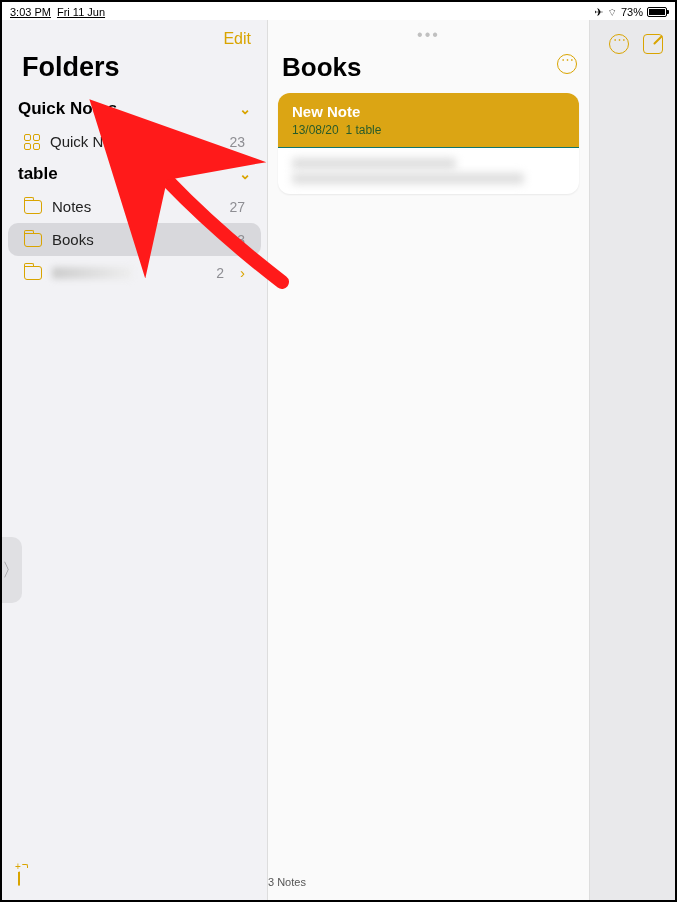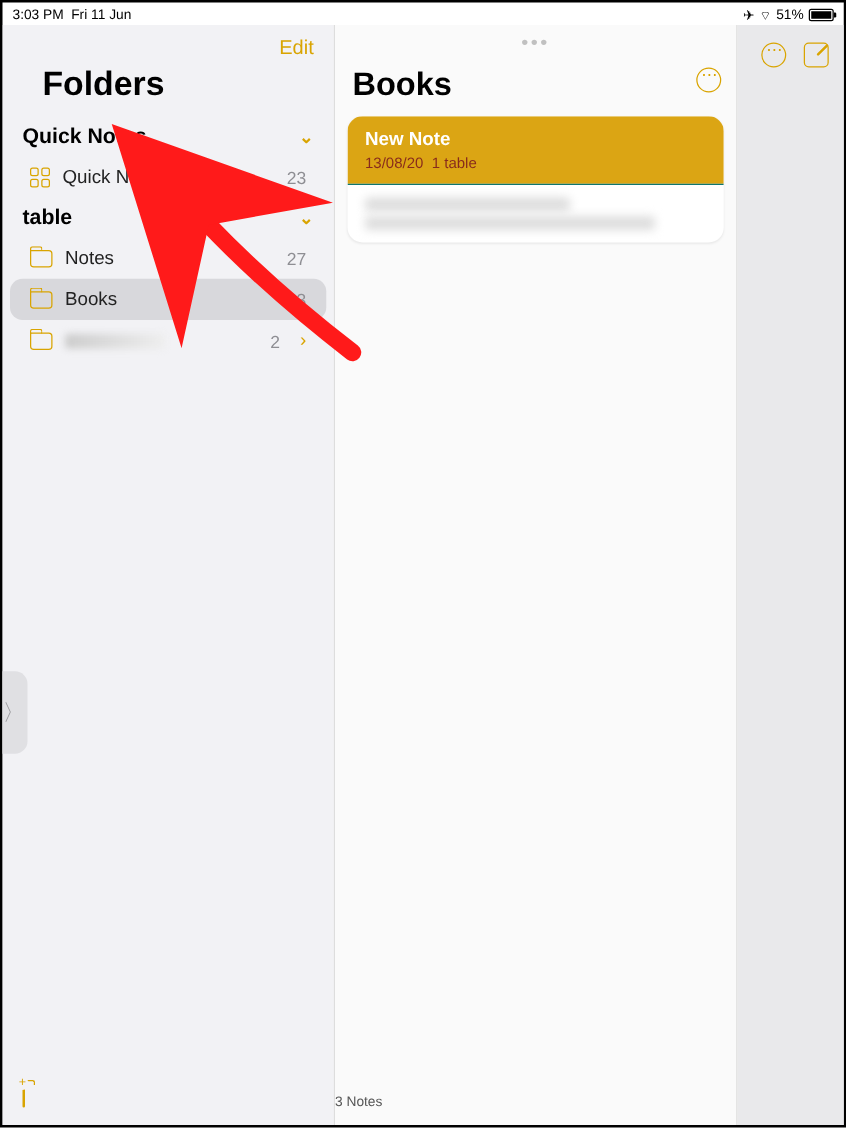--- a/index.html
+++ b/index.html
@@ -1,29 +1,29 @@
 <!DOCTYPE html>
 <html><head>
 <meta charset="utf-8">
 <style>
   * { box-sizing: border-box; margin: 0; padding: 0; font-family: -apple-system, "Helvetica Neue", Arial, sans-serif; }
   body { width: 677px; height: 902px; border: 2px solid #000; background: #fff; position: relative; overflow: hidden; }
 
   .status-bar { display:flex; justify-content:space-between; align-items:center; padding:2px 8px 0 8px; font-size:11px; font-weight:500; color:#000; height:18px; }
-  .status-left { display:flex; gap:6px; }
+  .status-left { display:flex; gap:6px;text-decoration:underline; }
   .status-right { display:flex; gap:4px; align-items:center; }
   .battery { width:20px; height:10px; border:1px solid #000; border-radius:2px; position:relative; }
   .battery::after{ content:""; position:absolute; right:-3px; top:2px; width:2px; height:4px; background:#000; border-radius:0 1px 1px 0;}
   .battery-fill{ position:absolute; left:1px; top:1px; bottom:1px; width:90%; background:#000;}
 
   .columns { display:flex; height: calc(100% - 18px); }
   .sidebar { width: 265px; background:#f2f2f5; display:flex; flex-direction:column; }
   .sidebar-top { display:flex; justify-content:flex-end; padding:10px 16px 4px 0;}
   .edit-btn{ color:#d9a400; font-size:16px; }
-  .h1 { font-size:27px; font-weight:700; padding:0 0 10px 32px; }
+  .h1 { font-size:27px; font-weight:700; padding:0 0 10px 20px; }
   .section-head{ display:flex; justify-content:space-between; align-items:center; padding:6px 16px; font-size:17px; font-weight:600;}
   .chev{ color:#d9a400; font-size:14px;}
   .folder-row{ display:flex; align-items:center; gap:10px; padding:8px 16px; font-size:15px; color:#222; border-radius:10px; margin:0 6px;}
   .folder-row.selected{ background:#d8d8dc;}
   .folder-row .count{ margin-left:auto; color:#8e8e93; font-size:14px;}
   .folder-row .disclosure{ color:#d9a400; margin-left:6px; font-size:15px;}
   .folder-icon{ width:18px; height:14px; border:1.5px solid #d9a400; border-radius:0 3px 3px 3px; position:relative;}
   .folder-icon::before{ content:""; position:absolute; top:-4px; left:-1.5px; width:8px; height:3px; border:1.5px solid #d9a400; border-bottom:none; border-radius:2px 2px 0 0;}
   .grid-icon{ width:16px; height:16px; display:grid; grid-template-columns:1fr 1fr; grid-template-rows:1fr 1fr; gap:2px;}
   .grid-icon span{ border:1.5px solid #d9a400; border-radius:2px;}
@@ -35,21 +35,21 @@
 
   .main { flex:1; min-width:0; border-left:1px solid #ddd; border-right:1px solid #ddd; display:flex; flex-direction:column; background:#fafafa;}
   .main-top{ text-align:center; padding:6px 0 8px 0; color:#c0c0c0; letter-spacing:2px;}
   .main-h1{ font-size:26px; font-weight:700; padding:0 0 10px 14px;}
   .cards{ margin:0 10px; background:#fff; border-radius:12px; overflow:hidden; box-shadow:0 1px 2px rgba(0,0,0,0.07);}
   .card{ padding:10px 14px; position:relative;}
   .card + .card{ border-top:1px solid #0f766e;}
   .card.selected{ background:#dba514; color:#fff;}
   .card-title{ font-size:15px; font-weight:600; margin-bottom:3px;}
   .card-sub{ font-size:12px; color:#8e8e93;}
-  .card.selected .card-sub{ color:#7f1d1d; opacity:.9;}
+  .card.selected .card-sub{ color:#14532d; opacity:.9;}
   .card-title.redact, .card-sub.redact{ filter: blur(4px); background:#ddd; width:60%; height:11px; border-radius:3px;}
   .card-sub.redact{ width:85%; margin-top:4px;}
   .sync-circle{ position:absolute; right:12px; top:12px; width:22px; height:22px; border:1.5px dashed #d0d0d0; border-radius:50%;}
   .main-bottom{ margin-top:auto; text-align:left; font-size:11px; color:#555; padding:12px 0;}
 
   .rightcol{ width:85px; background:#e9e9eb; display:flex; flex-direction:column; align-items:flex-end; }
   .right-icons{ display:flex; gap:14px; padding:14px 12px 0 0;}
   .right-icons .circ{ width:20px; height:20px; border:1.6px solid #d9a400; border-radius:50%; position:relative;}
   .right-icons .circ::after{ content:"⋯"; position:absolute; top:-3px; left:3px; font-size:13px; color:#d9a400;}
   .compose{ width:20px; height:20px; border:1.6px solid #d9a400; border-radius:4px; position:relative;}
@@ -69,21 +69,21 @@
 <body>
 
 <div class="status-bar">
   <div class="status-left">
     <span>3:03 PM</span>
     <span>Fri 11 Jun</span>
   </div>
   <div class="status-right">
     <span>✈</span>
     <span style="font-size:10px;">⌔</span>
-    <span>51%</span>
+    <span>73%</span>
     <span class="battery">
         <span class="battery-fill"></span>
       </span>
   </div>
 </div>
 
 <div class="columns">
 
   <div class="sidebar">
     <div class="sidebar-top">

